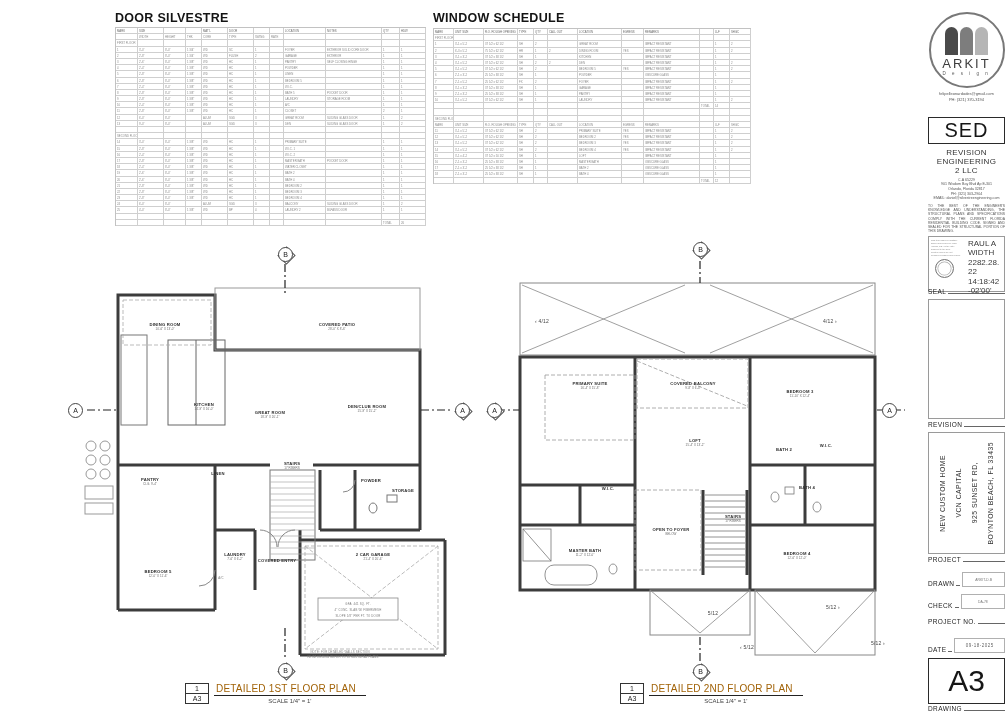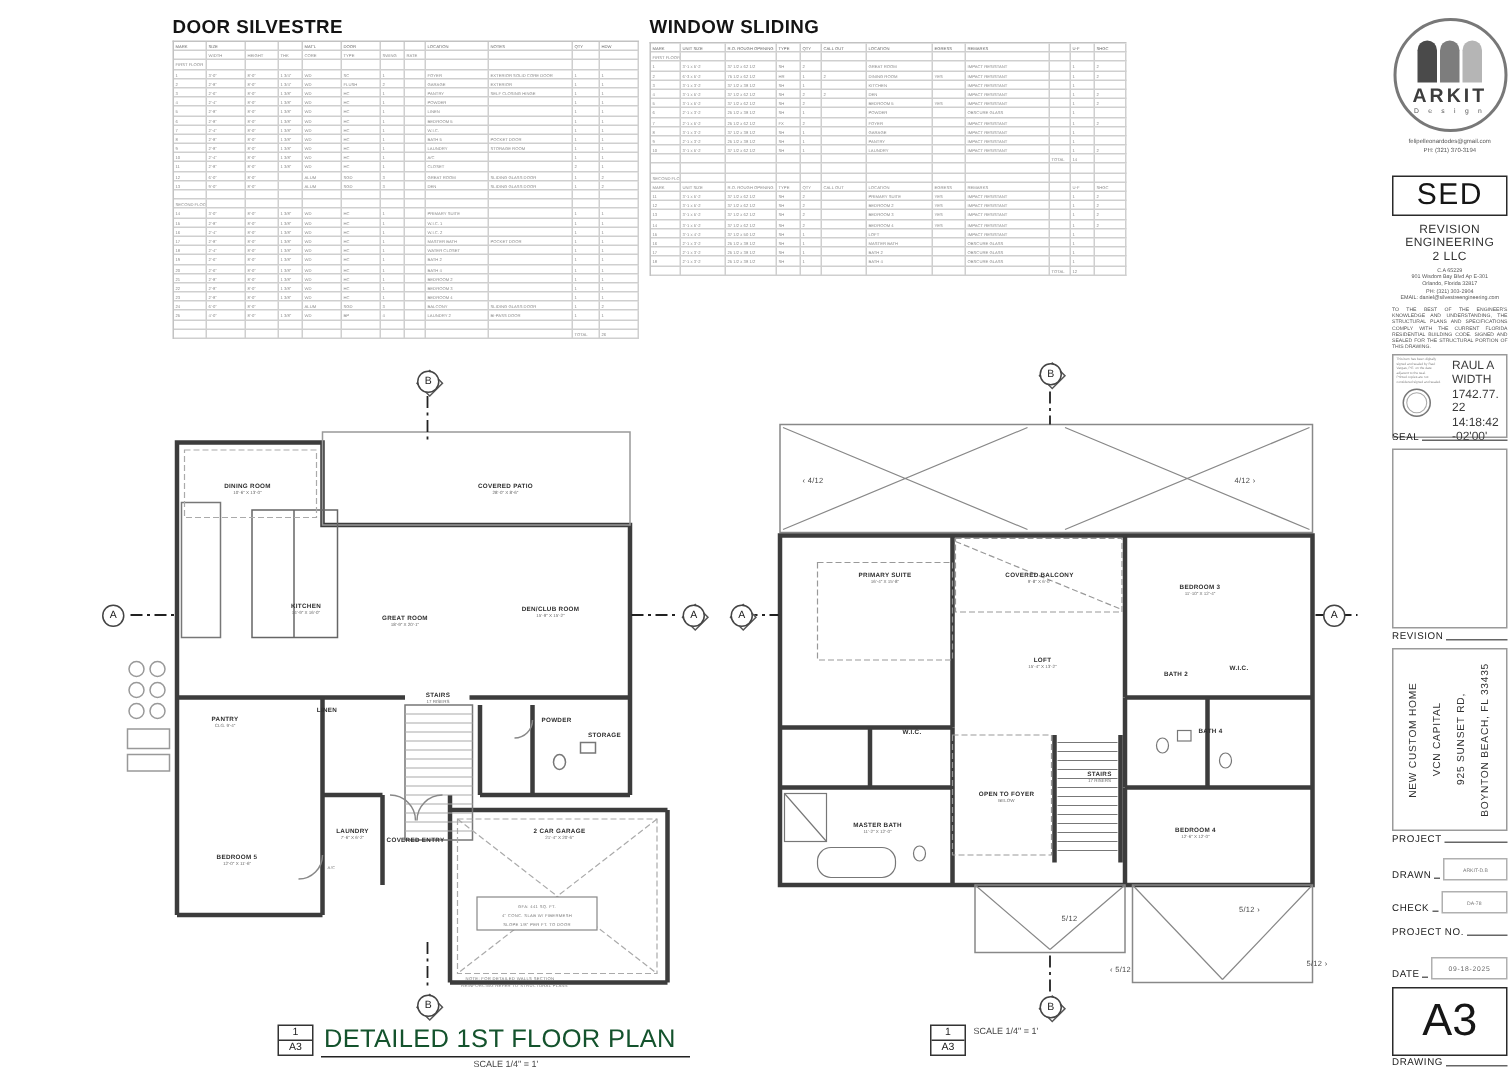--- a/index.html
+++ b/index.html
@@ -27,32 +27,32 @@
   .mk .dia{position:absolute;left:2.5px;top:2.5px;width:11px;height:11px;transform:rotate(45deg);
            border:1px solid #555;background:#fff;}
   .mk .cir{position:absolute;left:1px;top:1px;width:13px;height:13px;border:1px solid #444;border-radius:50%;
            background:#fff;display:flex;align-items:center;justify-content:center;font-size:7px;color:#222;}
   
   .plantitle{position:absolute;display:flex;align-items:flex-start;}
   .numbox{width:22px;border:1px solid #333;font-size:7px;text-align:center;color:#222;background:#fff;}
   .numbox .nb-top{border-bottom:1px solid #333;line-height:9px;height:9px;}
   .numbox .nb-bot{line-height:9px;height:9px;}
   .ptwrap{margin-left:5px;}
-  .ptitle{font-size:17px;font-weight:500;letter-spacing:.2px;color:#14532d;
+  .ptitle{font-size:10px;font-weight:500;letter-spacing:.2px;color:#a16207;
           border-bottom:1.2px solid #222;padding:0 10px 1px 2px;}
   .pscale{font-size:6px;color:#444;text-align:center;margin-top:1.5px;}
   
   .tb{position:absolute;left:922px;top:0;width:86px;height:720px;}
   .tb-box{position:absolute;left:6px;right:3px;}
   .bordered{border:1px solid #9a9a9a;background:#fff;}
   .logo-circle{width:72px;height:72px;border:2px solid #787878;border-radius:50%;margin:0 auto;
                display:flex;flex-direction:column;align-items:center;justify-content:center;}
   .arches{display:flex;align-items:flex-end;gap:2px;height:30px;}
   .arch{width:13px;height:28px;border-radius:7px 7px 0 0;}
-  .brand{font-size:13px;font-weight:700;letter-spacing:2px;color:#3d3d3d;margin-top:1px;}
+  .brand{font-size:13px;font-weight:400;letter-spacing:2px;color:#3d3d3d;margin-top:1px;}
   .brand-sub{font-size:4.5px;letter-spacing:2.5px;color:#555;}
   .logo-contact{text-align:center;font-size:4px;color:#555;margin-top:3px;line-height:1.4;}
   .sed{display:flex;align-items:center;justify-content:center;font-size:20px;color:#161616;
        letter-spacing:1px;border:1.5px solid #2a2a2a;background:#fff;}
   .firm-name{text-align:center;font-size:8px;color:#333;line-height:1.15;letter-spacing:.3px;}
   .firm-info{text-align:center;font-size:3.6px;color:#555;line-height:1.3;margin-top:2px;}
   .disclaimer{font-size:3.4px;color:#555;line-height:1.25;text-align:justify;margin-top:3px;}
   .reg{text-align:center;font-size:4.2px;color:#3a3a3a;line-height:1.3;margin-top:3px;}
   .stamp{display:flex;padding:2px;}
   .stampleft{width:34px;}
@@ -524,21 +524,21 @@
         <div class="tcell"></div>
         <div class="tcell"></div>
         <div class="tcell"></div>
         <div class="tcell"></div>
         <div class="tcell"></div>
         <div class="tcell">TOTAL</div>
         <div class="tcell">26</div>
       </div>
     </div>
 
-  <div class="sched-title" style="left:433px;top:11px;">WINDOW SLIDING</div>
+  <div class="sched-title" style="left:433px;top:11px;">WINDOW SCHEDULE</div>
   <div class="sched-table win-grid" style="left:433px;top:28px;width:317px;">
       <div class="trow">
         <div class="tcell">MARK</div>
         <div class="tcell">UNIT SIZE</div>
         <div class="tcell">R.O. ROUGH OPENING</div>
         <div class="tcell">TYPE</div>
         <div class="tcell">QTY</div>
         <div class="tcell">CALL OUT</div>
         <div class="tcell">LOCATION</div>
         <div class="tcell">EGRESS</div>
@@ -1213,20 +1213,21 @@
       <div class="ptitle">DETAILED 1ST FLOOR PLAN</div>
       <div class="pscale">SCALE  1/4" = 1'</div>
     </div>
   </div>
   <div class="plantitle" style="left:620px;top:683px;">
     <div class="numbox">
       <div class="nb-top">1</div>
       <div class="nb-bot">A3</div>
     </div>
     <div class="ptwrap">
+      <div class="ptitle">DETAILED 2ND FLOOR PLAN</div>
       <div class="pscale">SCALE  1/4" = 1'</div>
     </div>
   </div>
 
   <aside class="tb">
 
     <div class="tb-box" style="top:12px;">
       <div class="logo-circle">
         <div class="arches">
           <div class="arch" style="background:#4a4a4a;"></div>
@@ -1270,21 +1271,21 @@
         <div class="sline">signed and sealed by Raul</div>
         <div class="sline">Vargas, P.E. on the date</div>
         <div class="sline">adjacent to the seal.</div>
         <div class="sline">Printed copies are not</div>
         <div class="sline">considered signed and sealed.</div>
         <div class="sealcirc"></div>
       </div>
       <div class="sig">
         <div>RAUL A</div>
         <div>WIDTH</div>
-        <div>1742.77.</div>
+        <div>2282.28.</div>
         <div>22</div>
         <div>14:18:42</div>
         <div>-02'00'</div>
       </div>
     </div>
 
     <div class="tlabel" style="top:288px;">
         <span>SEAL</span>
       </div>
     <div class="tb-box bordered" style="top:299px;height:118px;"></div>

